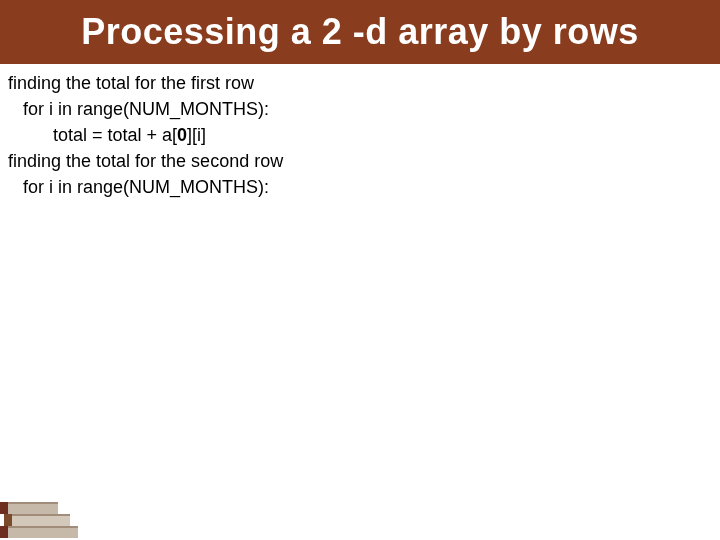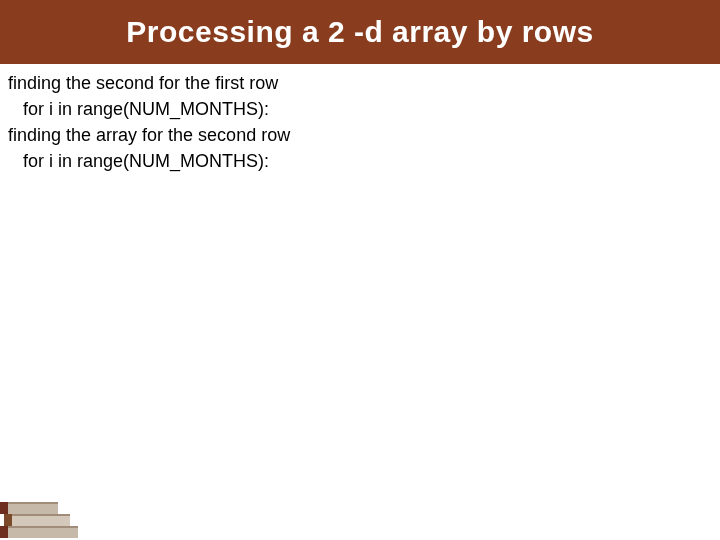--- a/index.html
+++ b/index.html
@@ -11,21 +11,21 @@
   }
   .title-bar {
     background: #8a3d1e;
     height: 64px;
     display: flex;
     align-items: center;
     justify-content: center;
     padding: 0 10px;
   }
   .title-text {
-    font-size: 30px;
+    font-size: 36px;
     font-weight: bold;
     color: #ffffff;
     font-family: Verdana, Geneva, sans-serif;
     letter-spacing: 0.5px;
     white-space: nowrap;
   }
   .content {
     padding: 6px 8px 0 8px;
     font-size: 18px;
     line-height: 1.45;
@@ -43,23 +43,24 @@
   }
 </style>
 </head>
 <body>
 
 <div class="title-bar">
   <div class="title-text">Processing a 2 -d array by rows</div>
 </div>
 
 <div class="content">
-  <div class="line">finding the second for the first row</div>
+  <div class="line">finding the total for the first row</div>
   <div class="line">   for i in range(NUM_MONTHS):</div>
-  <div class="line">finding the array for the second row</div>
+  <div class="line"><span>         total = total + a[</span><span class="bold">0</span><span>][i]</span></div>
+  <div class="line">finding the total for the second row</div>
   <div class="line">   for i in range(NUM_MONTHS):</div>
 </div>
 
 <svg class="decoration" viewBox="0 0 90 54" xmlns="http://www.w3.org/2000/svg">
 
   <rect x="0" y="40" width="78" height="12" fill="#c7b9aa"></rect>
   <rect x="0" y="40" width="78" height="2" fill="#a08c78"></rect>
   <rect x="0" y="40" width="8" height="12" fill="#6e2e1f"></rect>
 
   <rect x="4" y="28" width="66" height="12" fill="#d4c8ba"></rect>

